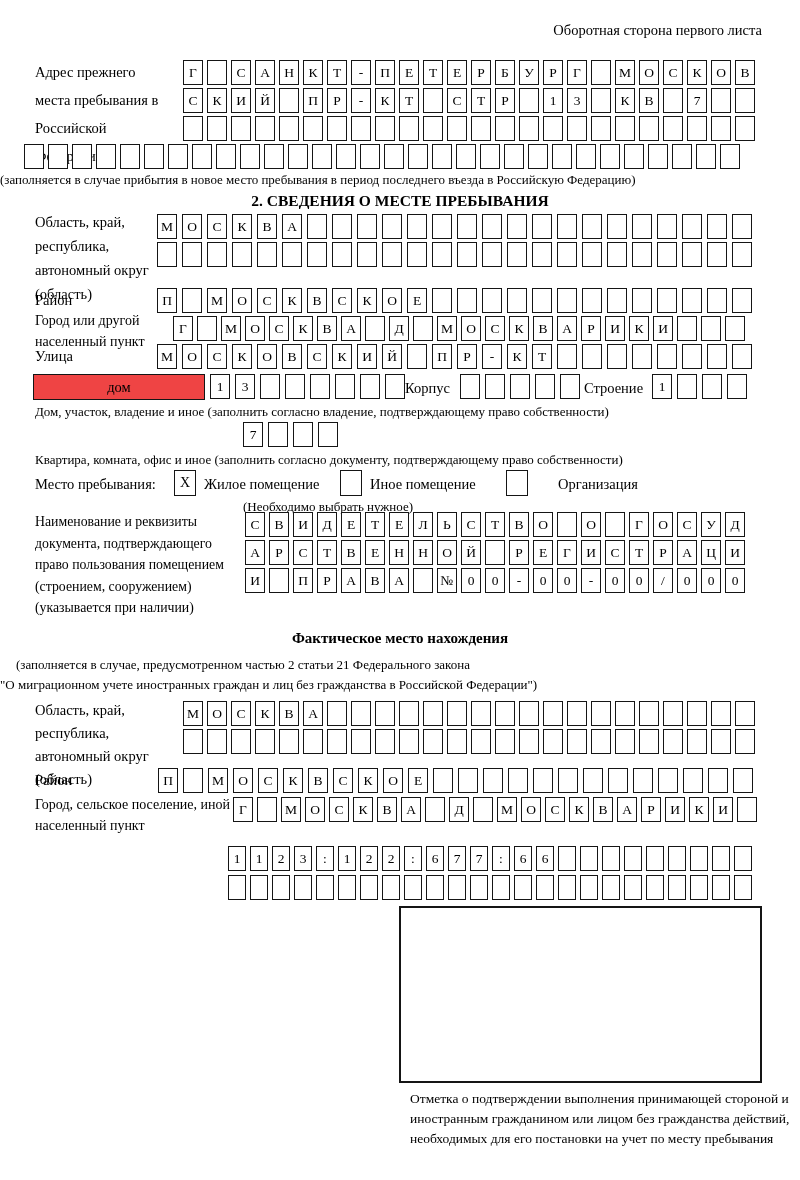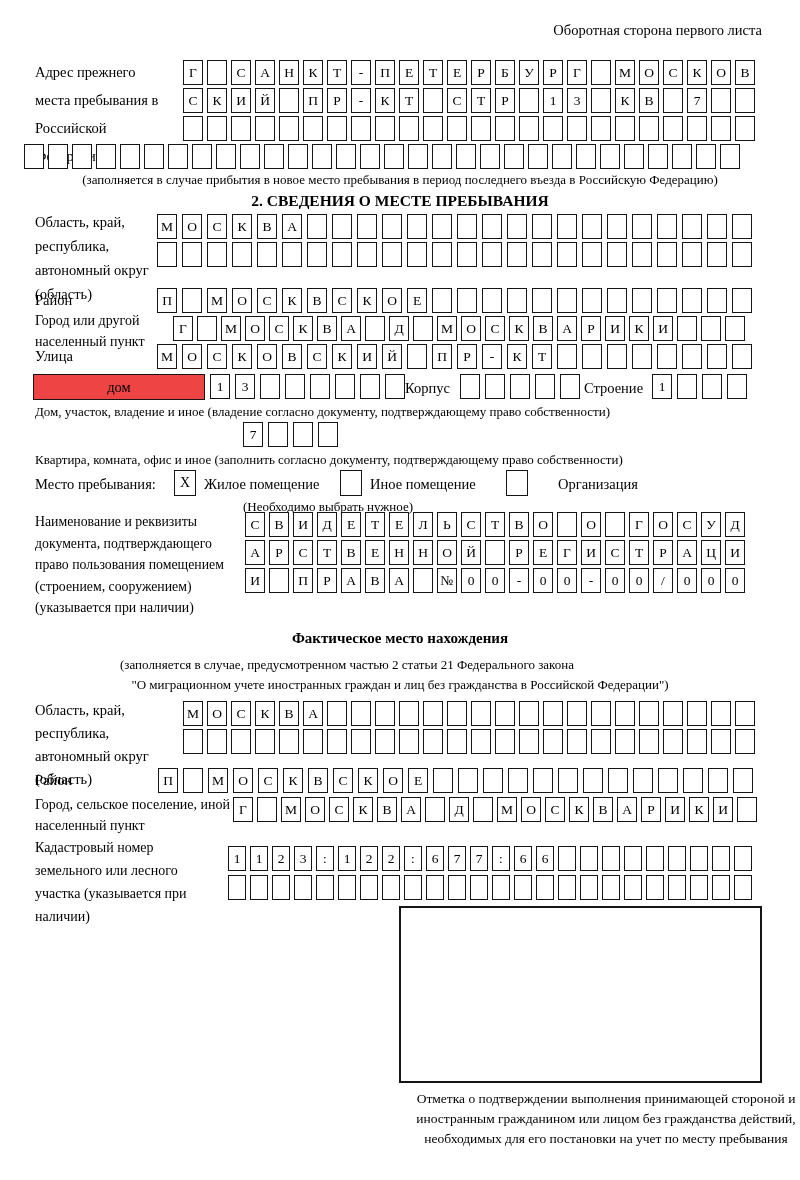--- a/index.html
+++ b/index.html
@@ -1,19 +1,19 @@
 <!DOCTYPE html>
 <html><head>
 <meta charset="utf-8">
 <style>
   html,body{margin:0;padding:0;background:#fff;}
   .page{position:relative;width:800px;height:1180px;background:#ffffff;
         font-family:"Liberation Serif","DejaVu Serif",serif;color:#000;overflow:hidden;}
   .lbl{position:absolute;font-size:14.5px;line-height:24px;font-family:Liberation Serif, serif;}
-  .note{position:absolute;font-size:13px;text-align:center;}
+  .note{position:absolute;font-size:13px;text-align:left;}
   .title{position:absolute;font-weight:bold;text-align:center;left:0;width:800px;}
   .cellrow{position:absolute;display:flex;}
   .cell{box-sizing:border-box;flex:0 0 auto;width:20px;height:25px;border:1.8px solid #151515;
         display:flex;align-items:center;justify-content:center;font-size:13.5px;background:#fff;}
   .p25 .cell{margin-right:5px;}
   .p24 .cell{margin-right:4px;}
   .p22 .cell{width:18px;margin-right:4px;}
   .longbox{box-sizing:border-box;position:absolute;height:26px;border:1.8px solid #151515;
         display:flex;align-items:center;justify-content:center;font-size:14.5px;background:#ef4444;}
   .chk{box-sizing:border-box;position:absolute;width:22px;height:26px;border:1.8px solid #151515;
@@ -299,21 +299,21 @@
       <span class="cell"></span>
       <span class="cell"></span>
     </div>
   <div class="lbl" style="left:584px;top:376px;">Строение</div>
   <div class="cellrow p25" style="left:652px;top:374px;">
       <span class="cell">1</span>
       <span class="cell"></span>
       <span class="cell"></span>
       <span class="cell"></span>
     </div>
-  <div class="note" style="left:35px;top:404px;text-align:left;">Дом, участок, владение и иное (владение согласно документу, подтверждающему право собственности)</div>
+  <div class="note" style="left:35px;top:404px;text-align:left;">Дом, участок, владение и иное (заполнить согласно владение, подтверждающему право собственности)</div>
 
   <div class="cellrow p25" style="left:243px;top:422px;">
       <span class="cell">7</span>
       <span class="cell"></span>
       <span class="cell"></span>
       <span class="cell"></span>
     </div>
   <div class="note" style="left:35px;top:452px;text-align:left;">Квартира, комната, офис и иное (заполнить согласно документу, подтверждающему право собственности)</div>
 
   <div class="lbl" style="left:35px;top:472px;">Место пребывания:</div>
@@ -390,21 +390,21 @@
       <span class="cell">-</span>
       <span class="cell">0</span>
       <span class="cell">0</span>
       <span class="cell">/</span>
       <span class="cell">0</span>
       <span class="cell">0</span>
       <span class="cell">0</span>
     </div>
 
   <div class="title" style="top:630px;font-size:15px;">Фактическое место нахождения</div>
-  <div class="note" style="left:7px;top:657px;width:680px;">(заполняется в случае, предусмотренном частью 2 статьи 21 Федерального закона</div>
+  <div class="note" style="left:16px;top:657px;width:680px;">(заполняется в случае, предусмотренном частью 2 статьи 21 Федерального закона</div>
   <div class="note" style="left:0;top:677px;width:800px;">"О миграционном учете иностранных граждан и лиц без гражданства в Российской Федерации")</div>
 
   <div class="lbl" style="left:35px;top:699px;width:142px;line-height:23px;">Область, край, республика, автономный округ (область)</div>
   <div class="cellrow p24" style="left:183px;top:701px;">
       <span class="cell">М</span>
       <span class="cell">О</span>
       <span class="cell">С</span>
       <span class="cell">К</span>
       <span class="cell">В</span>
       <span class="cell">А</span>
@@ -501,21 +501,20 @@
       <span class="cell">К</span>
       <span class="cell">В</span>
       <span class="cell">А</span>
       <span class="cell">Р</span>
       <span class="cell">И</span>
       <span class="cell">К</span>
       <span class="cell">И</span>
       <span class="cell"></span>
     </div>
 
-  <div class="lbl" style="left:35px;top:836px;width:178px;line-height:23px;font-size:14px;">Кадастровый номер земельного или лесного участка (указывается при наличии)</div>
   <div class="cellrow p22" style="left:228px;top:846px;">
       <span class="cell">1</span>
       <span class="cell">1</span>
       <span class="cell">2</span>
       <span class="cell">3</span>
       <span class="cell">:</span>
       <span class="cell">1</span>
       <span class="cell">2</span>
       <span class="cell">2</span>
       <span class="cell">:</span>

